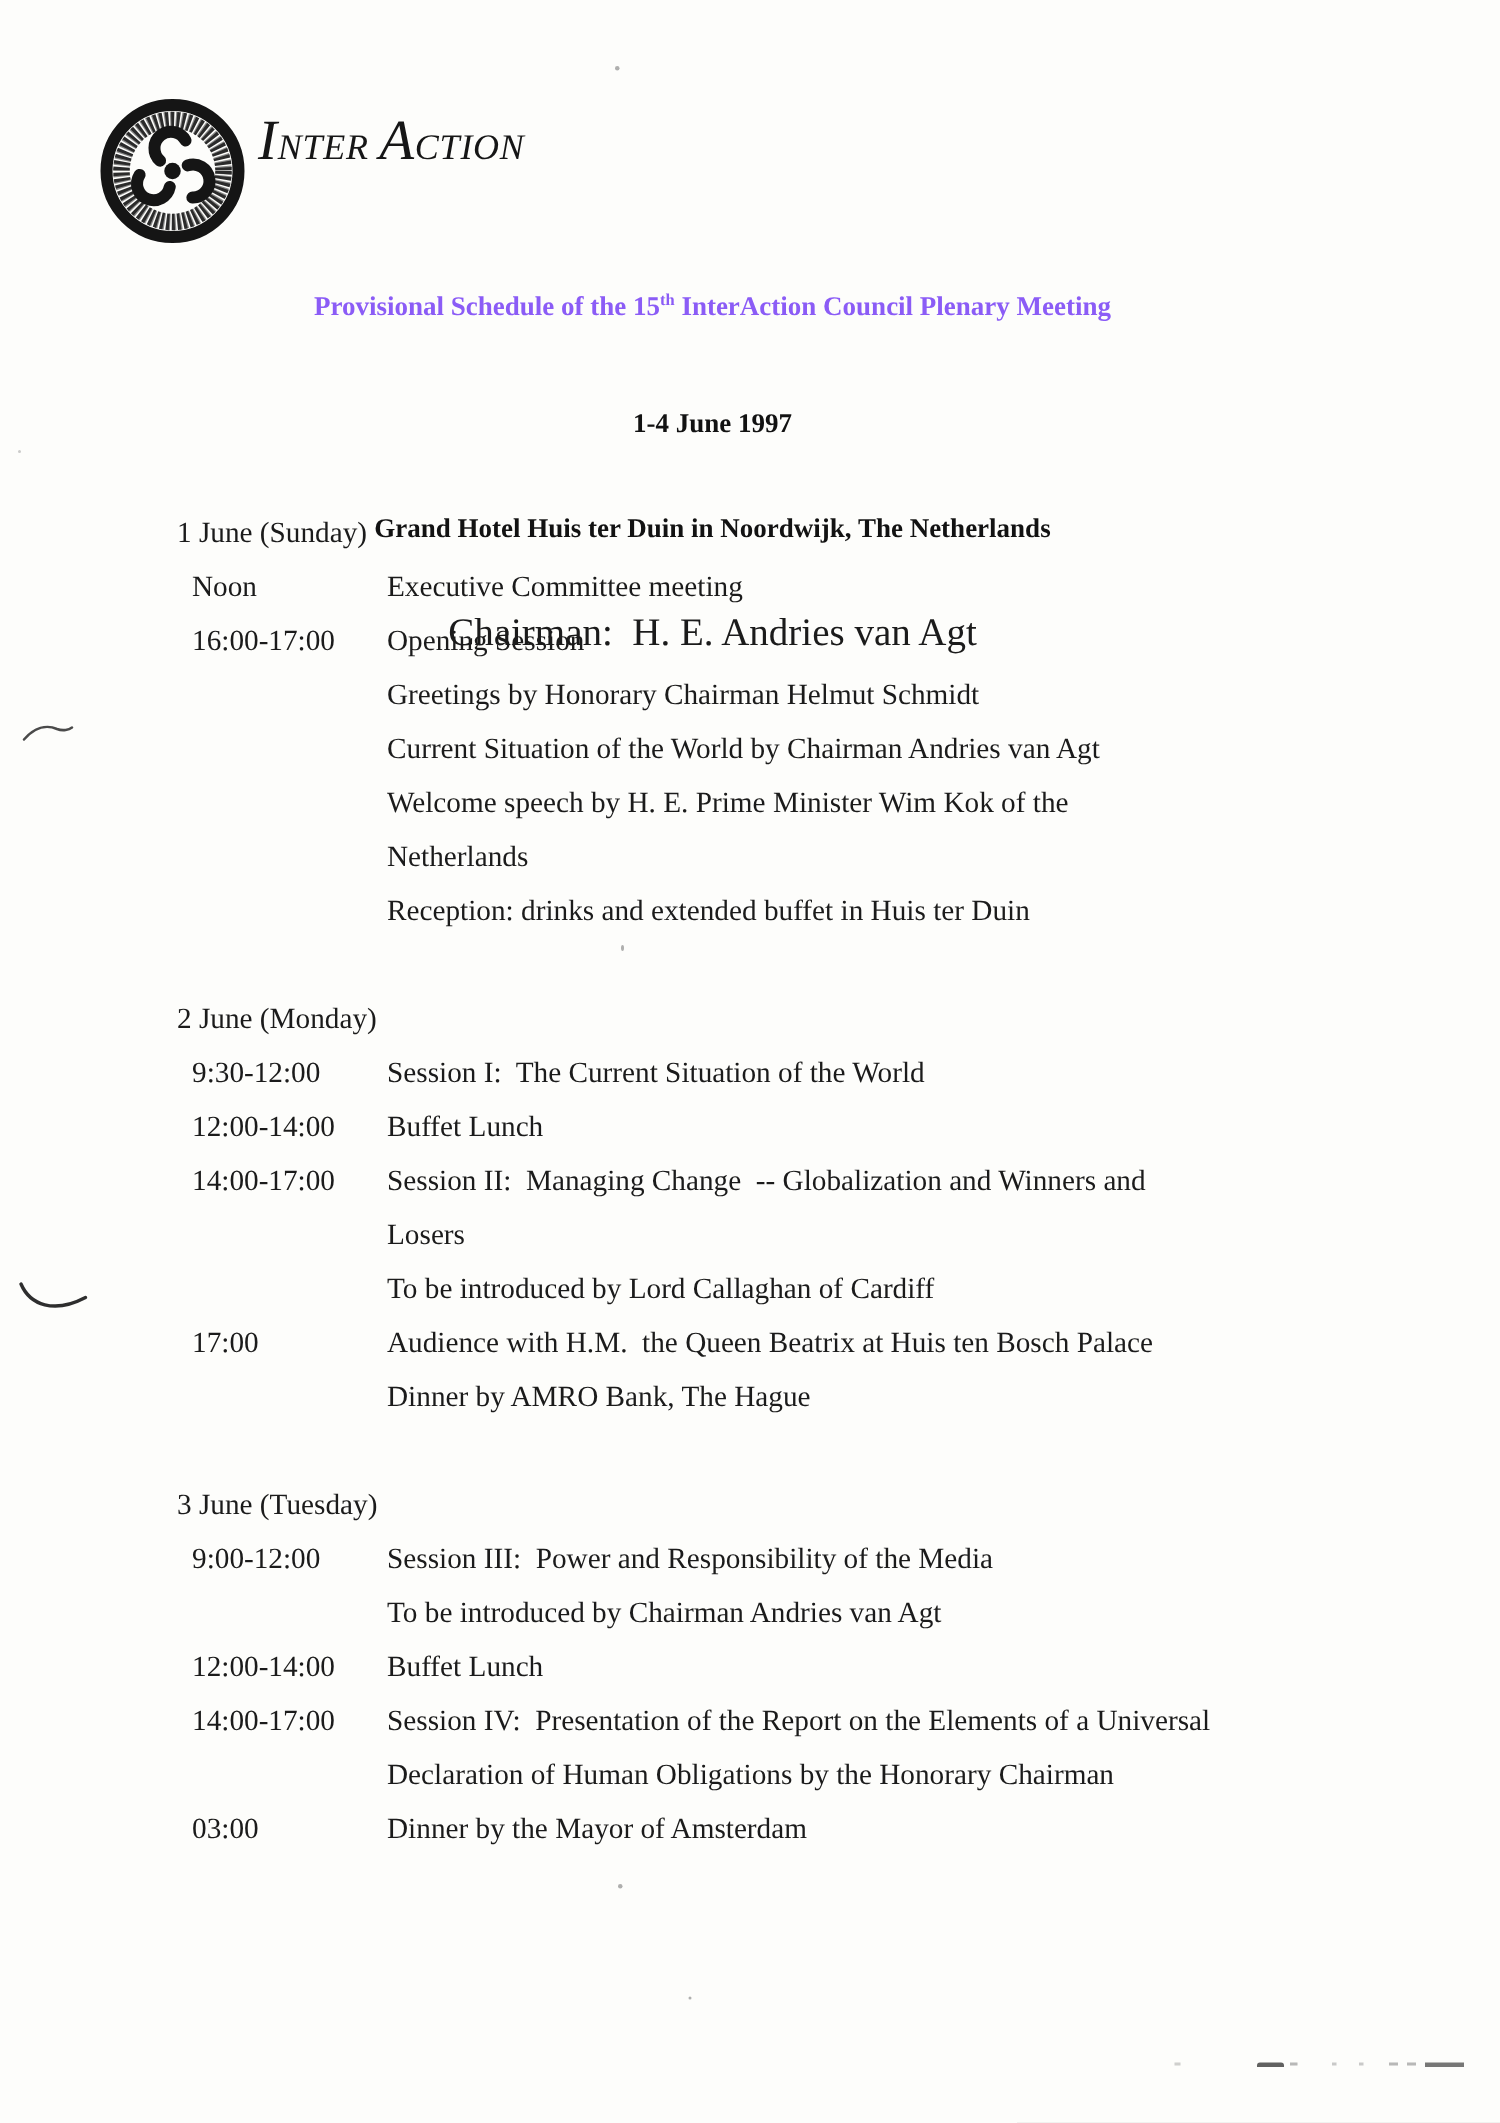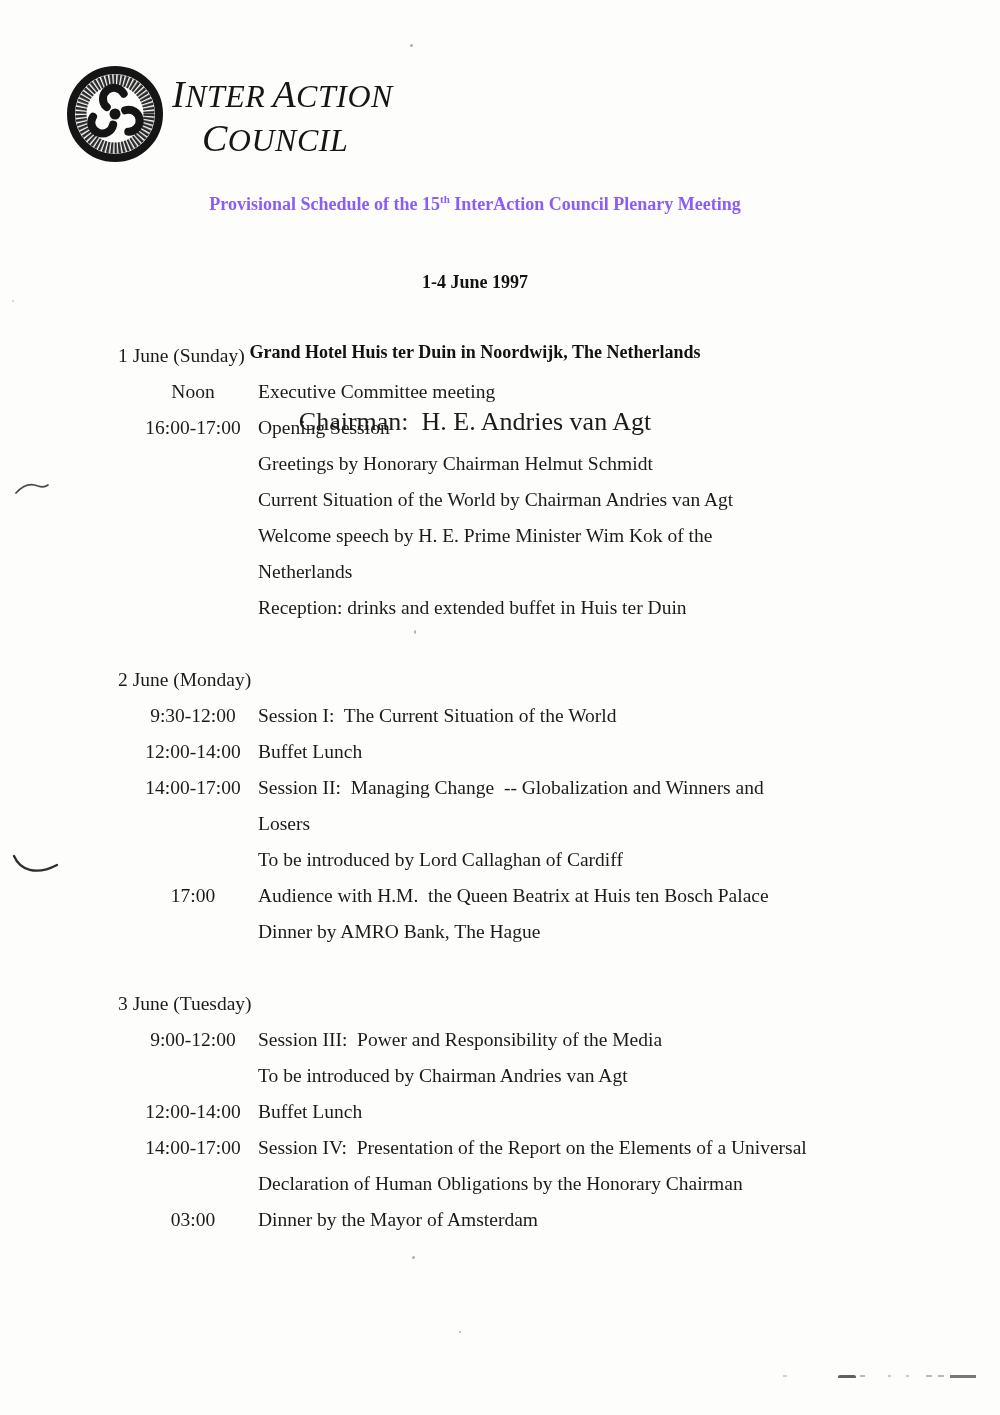--- a/index.html
+++ b/index.html
@@ -12,36 +12,36 @@
     color:#1b1b1b;
     overflow:hidden;
   }
 
   
   .emblem{position:absolute;left:62px;top:64px;width:106px;height:100px;}
   .wordmark{position:absolute;left:172px;top:72px;font-style:italic;color:#161616;letter-spacing:.5px;white-space:nowrap;}
   .wm-line1{line-height:44px;}
   .wm-line2{margin-left:30px;margin-top:-6px;line-height:40px;}
   .wm-cap{font-size:38px;}
-  .wm-small{font-size:32px;margin-top:40px;}
+  .wm-small{font-size:24px;margin-top:40px;}
   .wm-gap{margin-left:7px;}
 
   
   .doc-header{position:absolute;left:60px;width:830px;top:155px;text-align:center;white-space:pre-wrap;}
   .title{font-size:18px;font-weight:bold;line-height:26px;margin-bottom:16px;color:#8b5cf6;}
   .sup{font-size:11px;vertical-align:super;line-height:0;}
   .hline{font-size:18px;line-height:26px;margin-bottom:8px;}
   .hline.bold{font-weight:bold;color:#121212;}
   .hline.plain{font-size:26px;}
 
   
   .schedule{position:absolute;left:118px;top:338px;right:20px;font-size:19.5px;}
   .day-heading{font-size:19.5px;font-weight:normal;margin:0;line-height:36px;height:36px;}
   .day + .day{margin-top:36px;}
-  .line{display:flex;line-height:36px;height:36px;text-align:center;}
+  .line{display:flex;line-height:36px;height:36px;}
   .t{flex:none;box-sizing:border-box;width:140px;padding-left:10px;white-space:pre;}
   .d{white-space:pre;}
 
   
   .pen-mark{position:absolute;}
   .pen1{left:14px;top:478px;}
   .pen2{left:12px;top:850px;}
   .speck{position:absolute;width:3px;height:3px;border-radius:50%;background:#6f6f6f;opacity:.55;}
   .sp1{left:410px;top:44px;}
   .sp2{left:414px;top:630px;width:2px;height:4px;}
@@ -76,23 +76,20 @@
       <path d="M 2 -22 A 11 11 0 1 0 -10 -4" transform="rotate(120)"></path>
       <path d="M 2 -22 A 11 11 0 1 0 -10 -4" transform="rotate(240)"></path>
     </g>
     <circle r="5.5" fill="#151515"></circle>
   </svg>
 
   <div class="wordmark">
     <div class="wm-line1">
       <span class="wm-cap">I</span><span class="wm-small">NTER</span><span class="wm-cap wm-gap">A</span><span class="wm-small">CTION</span>
     </div>
-    <div class="wm-line2">
-      <span class="wm-cap">C</span><span class="wm-small">OUNCIL</span>
-    </div>
   </div>
 
   <header class="doc-header">
     <div class="title"><span>Provisional Schedule of the 15</span><span class="sup">th</span><span> InterAction Council Plenary Meeting</span></div>
     <div class="hline bold">1-4 June 1997</div>
     <div class="hline bold">Grand Hotel Huis ter Duin in Noordwijk, The Netherlands</div>
     <div class="hline plain">Chairman:  H. E. Andries van Agt</div>
   </header>
 
   <main class="schedule">

